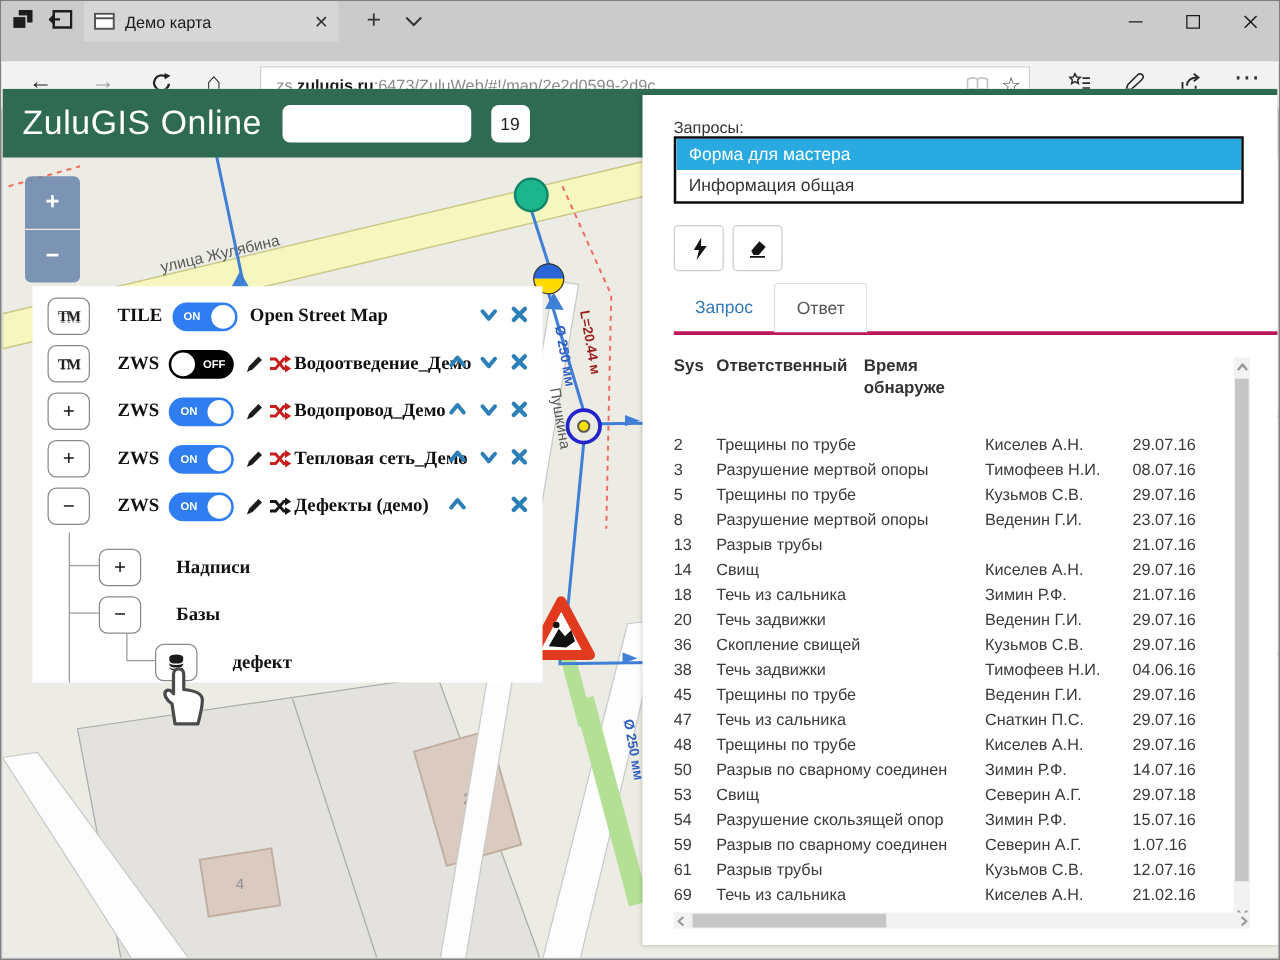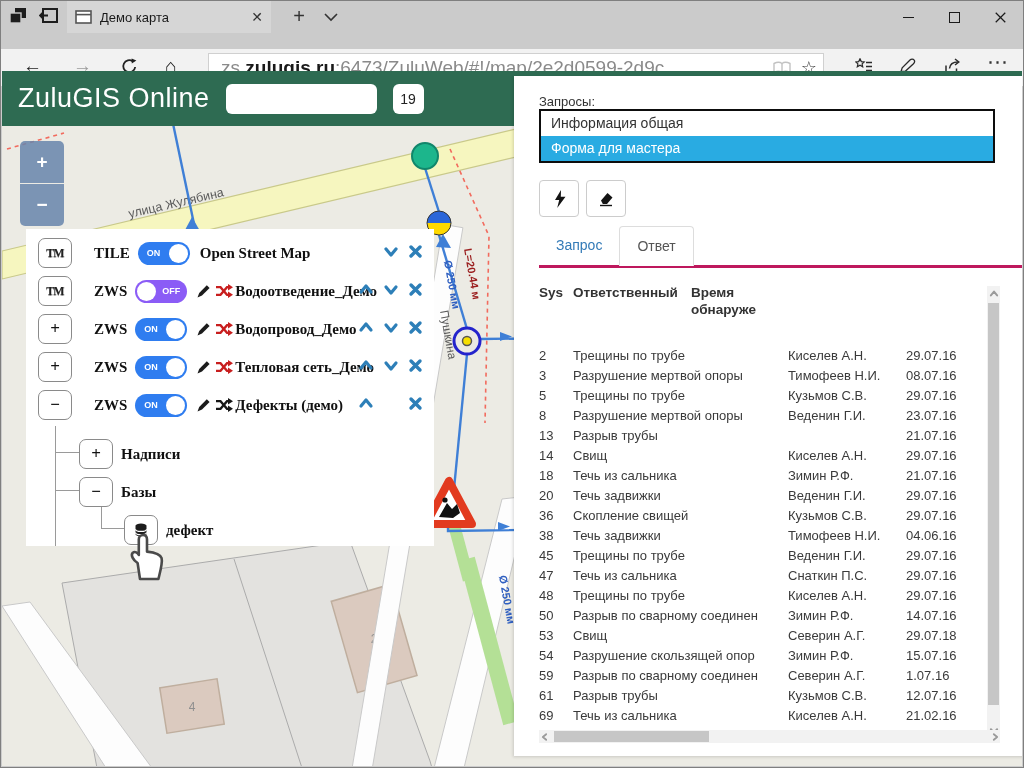--- a/index.html
+++ b/index.html
@@ -23,21 +23,21 @@
   .max-glyph { width:11px; height:11px; border:1px solid #1a1a1a; display:inline-block; }
 
   .addressbar { position:relative; height:38px; background:#f2f2f2; border-bottom:1px solid #cfcfcf; }
   .nav-ic { position:absolute; top:6px; font-size:19px; color:#222; }
   .nav-back { left:22px; }
   .nav-fwd { left:72px; color:#9b9b9b; }
   .nav-refresh { left:120px; top:9px; }
   .nav-home { left:164px; font-size:20px; }
   .urlbox { position:absolute; left:207px; top:4px; width:616px; height:30px; background:#fff;
     border:1px solid #d0d0d0; display:flex; align-items:center; padding:0 6px 0 12px; }
-  .urltext { flex:1; font-size:19px; color:#8a8a8a; white-space:nowrap; overflow:hidden; }
+  .urltext { flex:1; font-size:13px; color:#8a8a8a; white-space:nowrap; overflow:hidden; }
   .urltext .dom { color:#1a1a1a; font-weight:bold; }
   .urlbox .ubic { margin-left:10px; }
   .bar-right-ic { position:absolute; top:9px; }
 
   
   .content { position:absolute; left:1px; right:1px; top:70px; bottom:1px; overflow:hidden; background:#ecebe4; }
   svg.map { position:absolute; left:0; top:0; z-index:0; }
 
   .app-header { position:absolute; left:0; right:0; top:0; height:55px; background:var(--header-green);
     z-index:1; display:flex; align-items:center; padding-left:16px; }
@@ -57,34 +57,34 @@
     font-family:"Liberation Serif", serif; }
   .lrow { position:absolute; left:0; width:100%; height:38px; display:flex; align-items:center; padding-left:12px; }
   .lbtn { width:34px; height:30px; background:#fff; border:1px solid #8a8a8a; border-radius:7px;
     display:flex; align-items:center; justify-content:center; flex:none;
     font-family:"Liberation Serif", serif; font-weight:bold; font-size:17px; color:#111; }
   .lbtn .tm { font-size:12px; font-weight:bold; letter-spacing:-1px; color:#222;
     text-shadow:0 1px 0 #999; font-family:"Liberation Serif", serif; }
   .lkind { font-weight:bold; font-size:15px; color:#111; margin-left:22px; }
   .toggle { position:relative; width:52px; height:23px; border-radius:12px; margin-left:8px; flex:none; }
   .toggle.on { background:var(--toggle-on); }
-  .toggle.off { background:#8b5cf6; }
+  .toggle.off { background:#000000; }
   .toggle .tlabel { position:absolute; top:0; font-family:"Liberation Sans",sans-serif; font-size:9px; font-weight:bold;
     color:#fff; line-height:23px; }
   .toggle.on .tlabel { left:9px;text-align:right; }
   .toggle.off .tlabel { right:7px; }
   .toggle .knob { position:absolute; top:2px; width:19px; height:19px; border-radius:50%; background:#fff; }
   .toggle.on .knob { right:2px; }
   .toggle.off .knob { left:2px; }
   .lic { margin-left:8px; flex:none; }
   .lname { font-weight:bold; font-size:15px; color:#111; margin-left:2px; white-space:nowrap; overflow:hidden; }
   .lctrl { position:absolute; right:6px; display:flex; width:74px; }
   .lctrl .slot { width:25px; height:18px; display:flex; justify-content:center; }
   .treeline { position:absolute; background:#9a9a9a; z-index:0; }
-  .trow-label { font-weight:bold; font-size:15px; color:#111; margin-left:8px; }
+  .trow-label { font-weight:bold; font-size:15px; color:#111; margin-left:28px; }
 
   .hand-cursor { position:absolute; left:122px; top:462px; z-index:4; }
 
   
   .rpanel { position:absolute; left:512px; top:5px; width:606px; height:680px; background:#fff; z-index:5;
     box-shadow:-1px 1px 3px rgba(0,0,0,.15); }
   .rp-close { position:absolute; top:8px; right:14px; }
   .rp-label { position:absolute; left:25px; top:18px; font-size:13px; color:#333; }
   .qlist { position:absolute; left:25px; top:33px; width:456px; height:54px; border:2px solid #0d0d0d; background:#fff; overflow:hidden; }
   .qopt { height:25px; line-height:25px; padding-left:10px; font-size:14px; color:#333; white-space:nowrap; }
@@ -529,22 +529,22 @@
       </svg>
 
     <div class="rpanel">
       <svg class="rp-close ic-blue" width="16" height="16">
           <use href="#i-x"></use>
         </svg>
 
       <div class="rp-label">Запросы:</div>
 
       <div class="qlist">
+        <div class="qopt selected">Форма для мастера</div>
         <div class="qopt">Информация общая</div>
-        <div class="qopt selected">Форма для мастера</div>
       </div>
 
       <div class="actionbar">
         <button class="abtn">
             <svg width="13" height="18">
               <use href="#i-bolt"></use>
             </svg>
           </button>
         <button class="abtn">
             <svg width="16" height="17">

